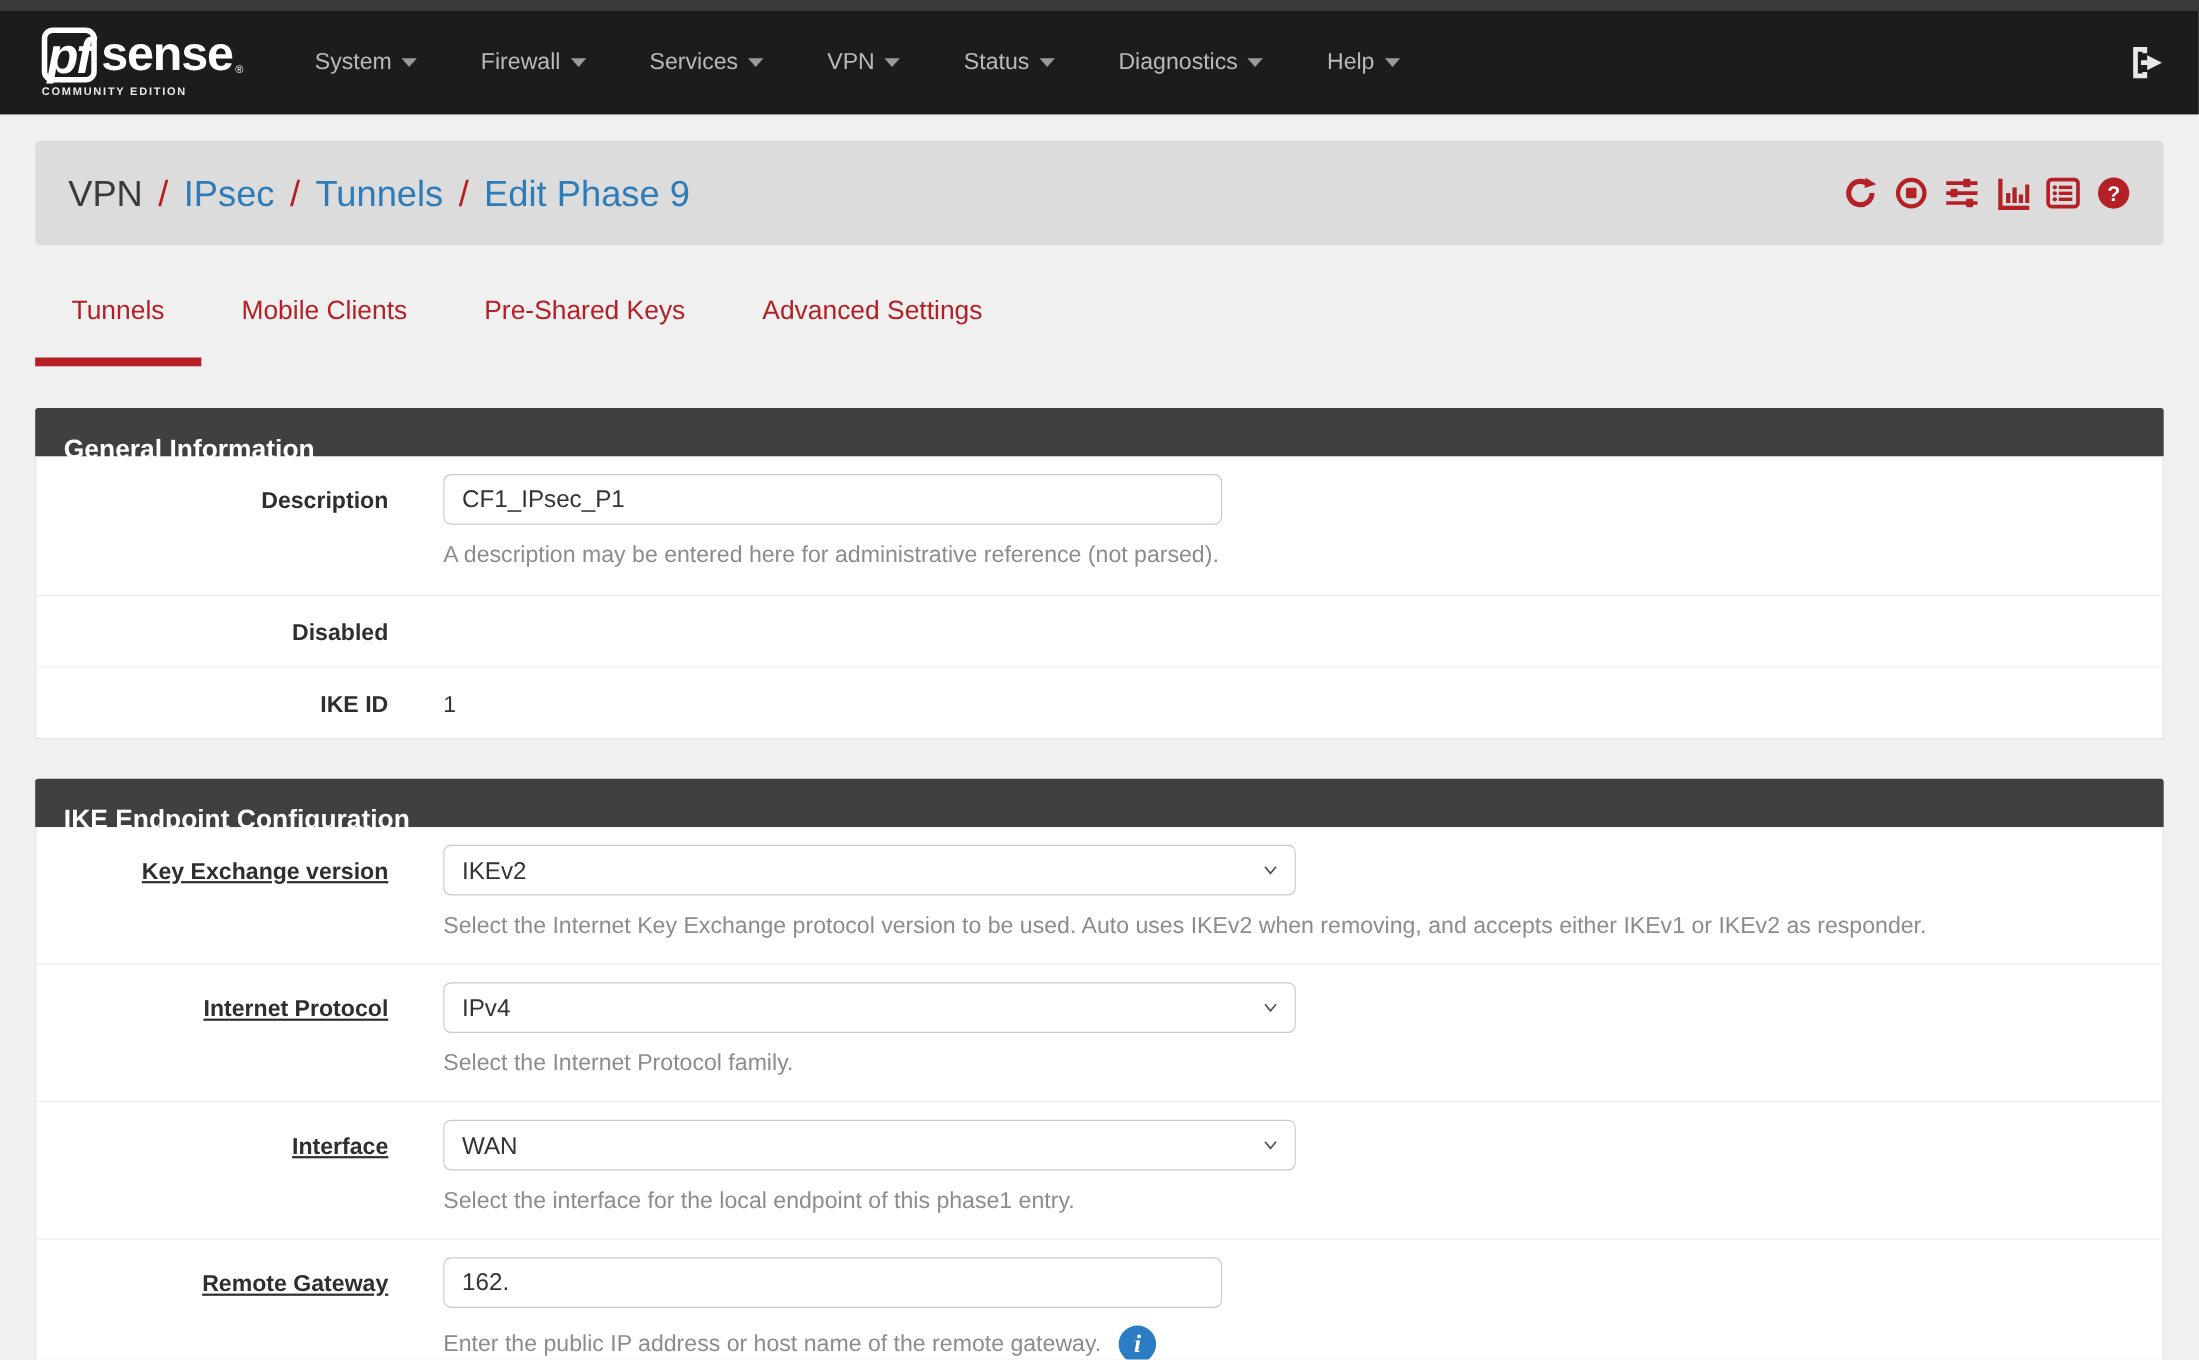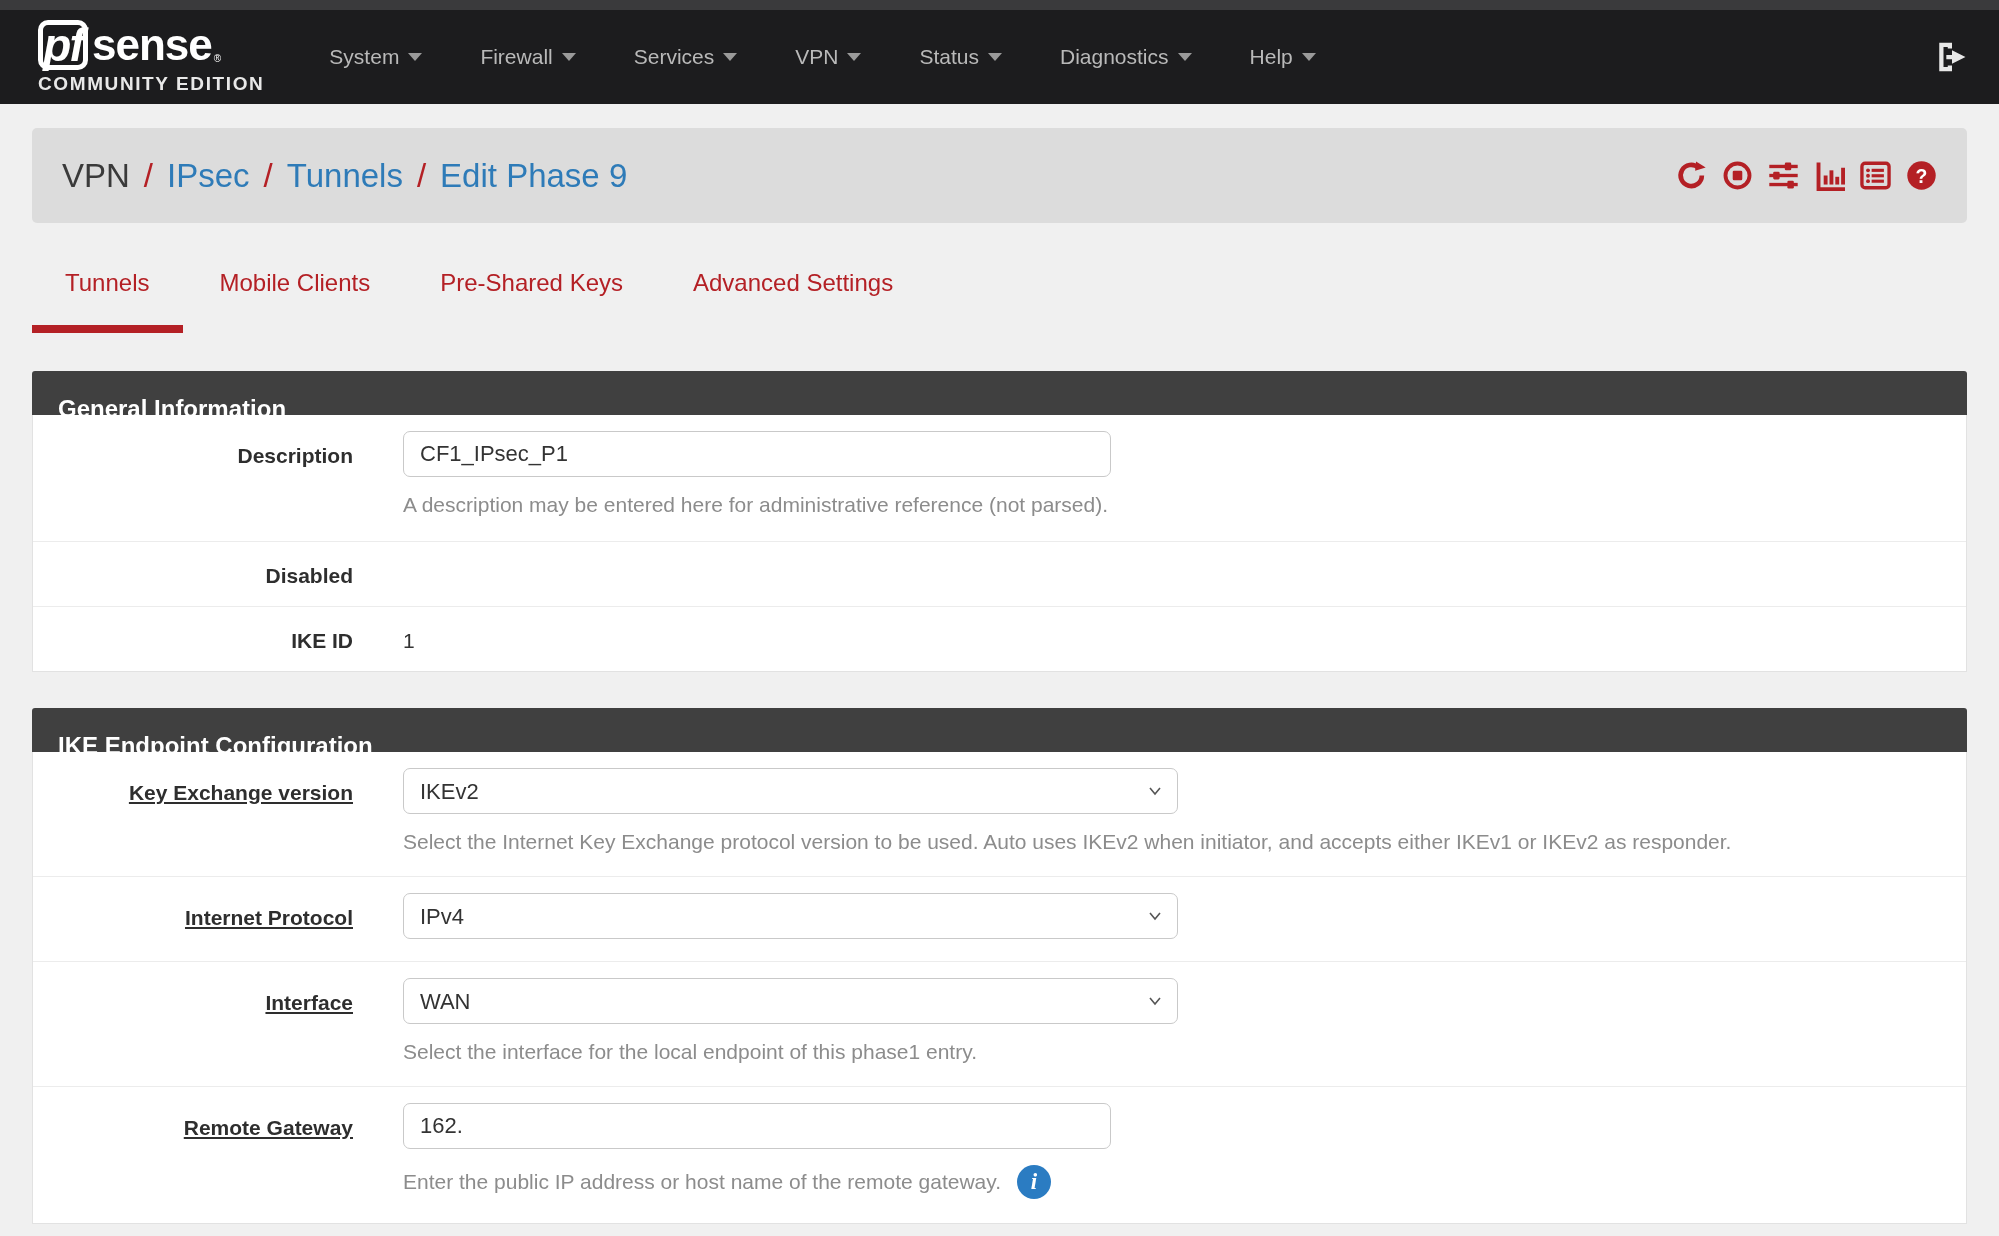--- a/index.html
+++ b/index.html
@@ -23,21 +23,21 @@
   .logo-row { display: flex; align-items: center; }
   .logo-pf {
     width: 50px; height: 50px;
     border: 5px solid #fff; border-radius: 10px;
     color: #fff; font-weight: bold; font-style: italic;
     font-size: 46px; line-height: 40px; text-align: center;
     letter-spacing: -2px;
   }
   .logo-sense { color: #fff; font-weight: bold; font-size: 44px; letter-spacing: -1px; margin-left: 4px; }
   .logo-reg { color: #fff; font-size: 10px; align-self: flex-end; margin: 0 0 6px 2px; }
-  .logo-tagline { color: #e8e8e8; font-size: 19px; letter-spacing: 1.6px; margin-top: 3px; font-weight: bold; }
+  .logo-tagline { color: #e8e8e8; font-size: 10px; letter-spacing: 1.6px; margin-top: 3px; font-weight: bold; }
 
   .nav-menu { display: flex; align-items: center; height: 100%; }
   .nav-item {
     display: flex; align-items: center;
     color: #b9b9b9; font-size: 21px;
     padding: 0 29px; height: 100%;
     text-decoration: none; cursor: pointer;
   }
   .caret {
     width: 0; height: 0; margin-left: 9px;
@@ -296,37 +296,38 @@
         <div class="select-wrap">
           <select class="select-input">
             <option>IKEv2</option>
           </select>
           <span class="select-chevron">
             <svg width="18" height="18" viewBox="0 0 18 18">
                 <polyline points="4,6 9,12 14,6" fill="none" stroke="#555" stroke-width="1.6"></polyline>
               </svg>
           </span>
         </div>
-        <div class="help-text">Select the Internet Key Exchange protocol version to be used. Auto uses IKEv2 when initiator, and accepts either IKEv1 or IKEv2 as responder.</div>
+        <div class="help-text">Select the Internet Key Exchange protocol version to be used. Auto uses IKEv2 when removing, and accepts either IKEv1 or IKEv2 as responder.</div>
       </div>
     </div>
 
     <div class="form-row">
       <div class="row-label tip">Internet Protocol</div>
       <div class="row-control">
         <div class="select-wrap">
           <select class="select-input">
             <option>IPv4</option>
           </select>
           <span class="select-chevron">
             <svg width="18" height="18" viewBox="0 0 18 18">
                 <polyline points="4,6 9,12 14,6" fill="none" stroke="#555" stroke-width="1.6"></polyline>
               </svg>
           </span>
         </div>
+        <div class="help-text">Select the Internet Protocol family.</div>
       </div>
     </div>
 
     <div class="form-row">
       <div class="row-label tip">Interface</div>
       <div class="row-control">
         <div class="select-wrap">
           <select class="select-input">
             <option>WAN</option>
           </select>

